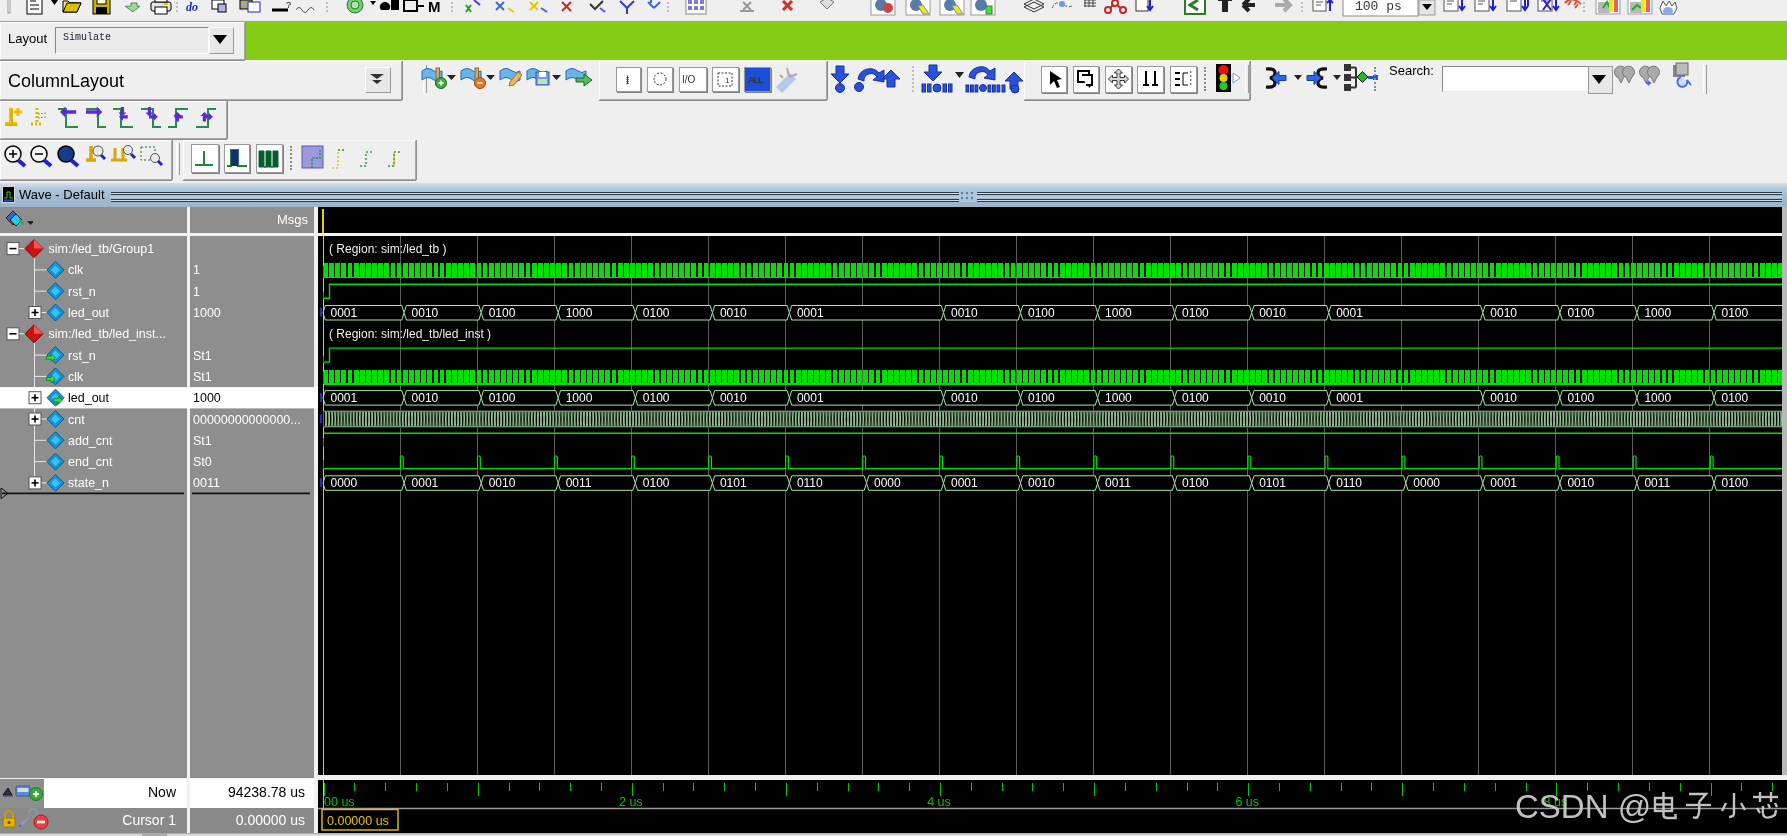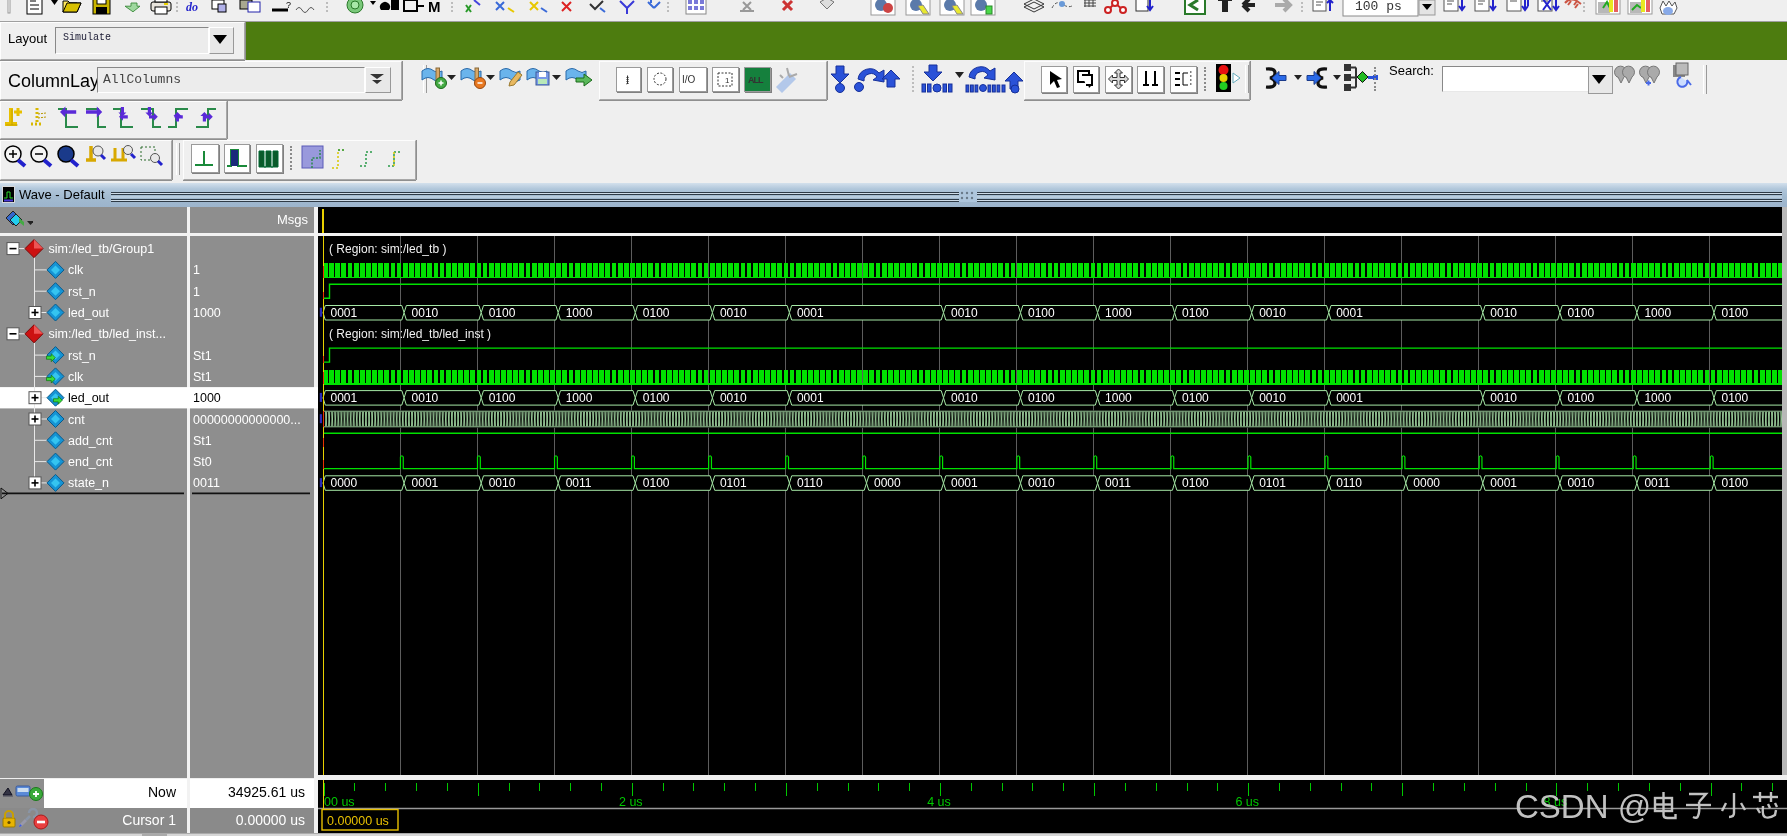--- a/index.html
+++ b/index.html
@@ -193,39 +193,36 @@
             <rect x="13" y="2" width="4" height="12" fill="#e8e820"></rect>
             <rect x="18" y="2" width="4" height="12" fill="#e86060"></rect>
           </g>
    <path d="M1662 16 l-2 -6 l3 -7 l3 5 l3 -5 l3 5 l3 -4 l2 6 l-3 6 z" fill="#fff" stroke="#555"></path>
    <ellipse cx="1668" cy="13" rx="5" ry="4" fill="#88aae8"></ellipse>
   </g>
  </g>
 </svg>
 </div>
 
-<div class="abs" id="row2" style="left:0;top:22px;width:1787px;height:38px;background:#4d7c0f;">
+<div class="abs" id="row2" style="left:0;top:22px;width:1787px;height:38px;background:#84cc16;">
   <div class="tbbox" style="left:0;top:0;width:243px;height:36px;"></div>
   <div class="abs" style="left:8px;top:9px;font-size:13px;color:#000;">Layout</div>
   <div class="abs" style="left:55px;top:5px;width:152px;height:25px;background:#ececec;border:1px solid #888;border-bottom-color:#fff;border-right-color:#fff;">
     <span class="mono" style="position:absolute;left:7px;top:4px;font-size:10px;color:#1a1a33;font-family:Liberation Mono, monospace;">Simulate</span>
   </div>
   <div class="abs" style="left:209px;top:5px;width:23px;height:25px;background:#e8e8e8;border:1px solid #999;border-top-color:#fff;border-left-color:#fff;">
     <svg width="21" height="23">
         <path d="M3 7 l14 0 l-7 9 z" fill="#000"></path>
       </svg>
   </div>
 </div>
 
 <div class="abs" id="row3" style="left:0;top:61px;width:1787px;height:39px;background:#efefef;">
   <div class="tbbox" style="left:0;top:0;width:400px;height:37px;"></div>
   <div class="abs" style="left:8px;top:10px;font-size:18px;color:#000;">ColumnLayout</div>
-  <div class="abs" style="left:97px;top:6px;width:266px;height:24px;background:#ececec;border:1px solid #888;border-bottom-color:#fff;border-right-color:#fff;">
-    <span class="mono" style="position:absolute;left:5px;top:4px;font-size:13px;color:#444;">AllColumns</span>
-  </div>
   <div class="abs" style="left:365px;top:6px;width:24px;height:24px;background:#e8e8e8;border:1px solid #999;border-top-color:#fff;border-left-color:#fff;">
     <svg width="22" height="22">
         <path d="M4 6 l14 0 l-7 5 z" fill="#333"></path>
         <path d="M6 12 l10 0 l-5 4 z" fill="#333"></path>
       </svg>
   </div>
   <div class="grip" style="left:423px;top:4px;height:28px;"></div>
 
   <svg width="600" height="37" style="position:absolute;left:420px;top:0;">
    <g>
@@ -268,21 +265,21 @@
   <div class="btn" style="left:647px;top:6px;width:24px;height:23px;"><svg width="24" height="23">
         <circle cx="12" cy="11" r="6" fill="none" stroke="#333" stroke-dasharray="2 1.5"></circle>
       </svg></div>
   <div class="btn" style="left:679px;top:6px;width:26px;height:23px;"><svg width="26" height="23">
         <text x="2" y="15" font-size="10" fill="#333">I/O</text>
       </svg></div>
   <div class="btn" style="left:712px;top:6px;width:25px;height:23px;"><svg width="25" height="23">
         <rect x="5" y="5" width="14" height="13" fill="none" stroke="#333" stroke-dasharray="2 1.5"></rect>
         <text x="12" y="15" font-size="8" fill="#333">1</text>
       </svg></div>
-  <div class="btn" style="left:744px;top:6px;width:25px;height:23px;background:#15803d;"><svg width="25" height="23">
+  <div class="btn" style="left:744px;top:6px;width:25px;height:23px;background:#1d4ed8;"><svg width="25" height="23">
         <text x="3" y="15" font-size="9" font-weight="bold" fill="#333" letter-spacing="-1">ALL</text>
       </svg></div>
   <svg width="30" height="30" style="position:absolute;left:772px;top:4px;">
       <path d="M4 22 l14 -14 l6 6 l-14 14 z" fill="#9ab8e8" opacity="0.7"></path>
       <path d="M8 10 l3 3 m4 -10 l2 8 m8 -2 l-8 3" stroke="#aaa" stroke-width="2"></path>
     </svg>
 
   <svg width="200" height="37" style="position:absolute;left:825px;top:0;">
    <g fill="#2a52d8" stroke="#16309a">
     <path d="M11 5 l8 0 l0 8 l5 0 l-9 9 l-9 -9 l5 0 z"></path>
@@ -1315,21 +1312,21 @@
 <rect x="3" y="10" width="12" height="9" rx="1" fill="#e8b400" stroke="#9a7a00"></rect>
       <path d="M5 10 v-3 a4 4 0 0 1 8 0 v3" fill="none" stroke="#caa000" stroke-width="2"></path>
       <circle cx="9" cy="14.5" r="1.6" fill="#604a00"></circle>
 <path d="M20 18 l6 -6" stroke="#99a" stroke-width="3"></path>
       <path d="M26 12 l4 -4 m-1 -3 a4 4 0 1 1 4 4" fill="none" stroke="#8a95a5" stroke-width="2.5"></path>
       <path d="M19 19 l3 -1 l-2 -2 z" fill="#3a5ae8"></path>
 <circle cx="41" cy="14" r="7" fill="#e84040" stroke="#aa1a1a"></circle>
       <rect x="37" y="12.7" width="8" height="2.6" fill="#fff"></rect>
 </svg>
 <div class="abs" style="left:0;top:577px;width:176px;text-align:right;font-size:14px;color:#000;">Now</div>
-<div class="abs" style="left:0;top:577px;width:305px;text-align:right;font-size:14px;color:#000;">34925.61 us</div>
+<div class="abs" style="left:0;top:577px;width:305px;text-align:right;font-size:14px;color:#000;">94238.78 us</div>
 <div class="abs" style="left:0;top:605px;width:176px;text-align:right;font-size:14px;color:#fff;">Cursor 1</div>
 <div class="abs" style="left:0;top:605px;width:305px;text-align:right;font-size:14px;color:#fff;">0.00000 us</div>
 <svg width="1469" height="57" style="position:absolute;left:318px;top:573px;" font-family="Liberation Sans,sans-serif">
       <rect x="0" y="0" width="1469" height="53" fill="#000"></rect>
       <g shape-rendering="crispEdges">
         <rect x="5.5" y="3" width="1.4" height="13" fill="#00c800"></rect>
         <rect x="35.5" y="3" width="1.4" height="8" fill="#00c800"></rect>
         <rect x="66.5" y="3" width="1.4" height="8" fill="#00c800"></rect>
         <rect x="97.5" y="3" width="1.4" height="8" fill="#00c800"></rect>
         <rect x="128.5" y="3" width="1.4" height="8" fill="#00c800"></rect>

